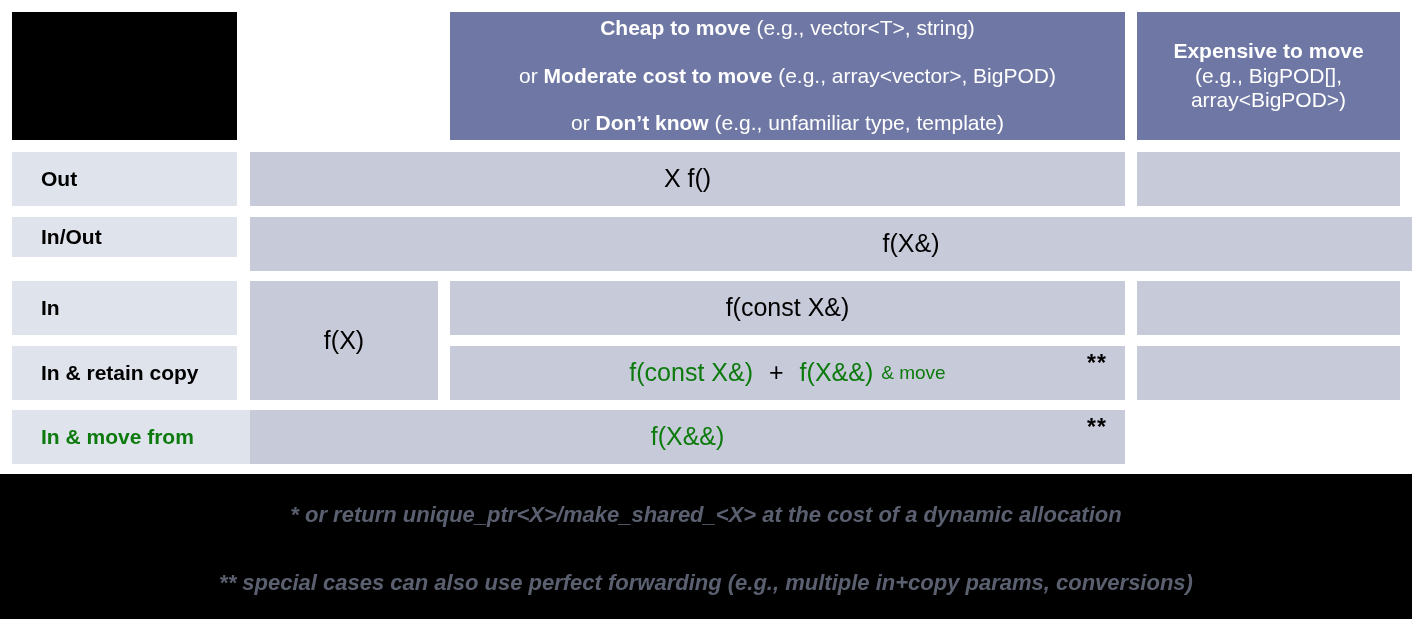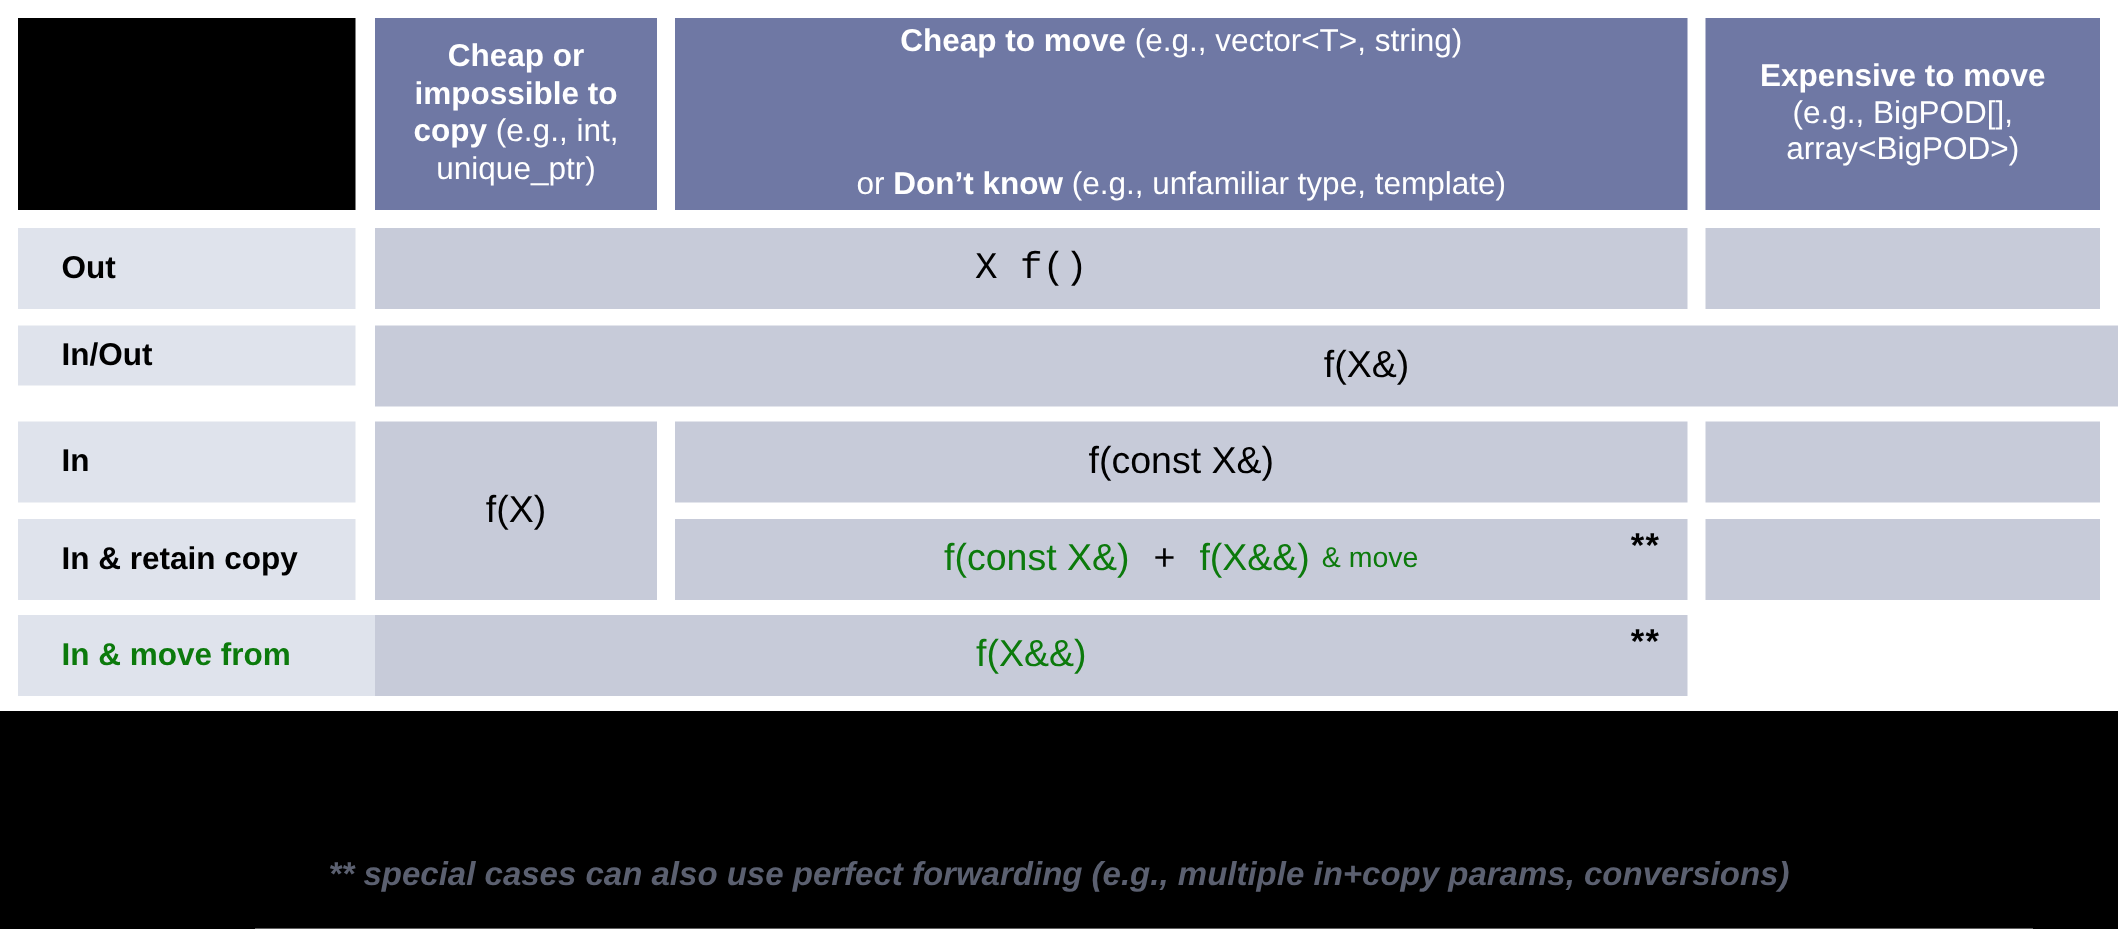--- a/index.html
+++ b/index.html
@@ -99,29 +99,24 @@
     white-space: nowrap;
   }
 </style>
 </head>
 <body>
 
 <div id="page">
 
   <div class="cell corner-block" style="left:12px; top:12px; width:225px; height:128px;"></div>
 
-  <div class="cell hdr" style="left:250px; top:12px; width:188px; height:128px; flex-direction:column;">
-    <div><b>Cheap or</b></div>
-    <div><b>impossible to</b></div>
-    <div><b>copy</b><span class="lt"> (e.g., int,</span></div>
-    <div><span class="lt">unique_ptr)</span></div>
-  </div>
 
   <div class="cell hdr" style="left:450px; top:12px; width:675px; height:128px; flex-direction:column;justify-content:space-between;">
     <div><b>Cheap to move</b><span class="lt"> (e.g., vector&lt;T&gt;, string)</span></div>
+    <div><span class="lt">or </span><b>Moderate cost to move</b><span class="lt"> (e.g., array&lt;vector&gt;, BigPOD)</span></div>
     <div><span class="lt">or </span><b>Don’t know</b><span class="lt"> (e.g., unfamiliar type, template)</span></div>
   </div>
 
   <div class="cell hdr" style="left:1137px; top:12px; width:263px; height:128px; flex-direction:column;">
     <div><b>Expensive to move</b></div>
     <div><span class="lt">(e.g., BigPOD[],</span></div>
     <div><span class="lt">array&lt;BigPOD&gt;)</span></div>
   </div>
 
   <div class="cell rowlabel" style="left:12px; top:152px; width:225px; height:54px;">
@@ -133,21 +128,21 @@
   <div class="cell rowlabel" style="left:12px; top:281px; width:225px; height:54px;">
     <span>In</span>
   </div>
   <div class="cell rowlabel" style="left:12px; top:346px; width:225px; height:54px;">
     <span>In &amp; retain copy</span>
   </div>
   <div class="cell rowlabel green" style="left:12px; top:410px; width:267px; height:54px;">
     <span>In &amp; move from</span>
   </div>
 
-  <div class="cell body-cell" style="left:250px; top:152px; width:875px; height:54px;font-family:Liberation Mono, monospace;">
+  <div class="cell body-cell" style="left:250px; top:152px; width:875px; height:54px;">
     <span>X f()</span>
   </div>
 
   <div class="cell body-cell" style="left:250px; top:217px; width:1322px; height:54px;">
     <span>f(X&amp;)</span>
   </div>
 
   <div class="cell body-cell" style="left:250px; top:281px; width:188px; height:119px;">
     <span>f(X)</span>
   </div>
@@ -168,16 +163,17 @@
     <span>f(X&amp;&amp;)</span>
     <span class="starmark">**</span>
   </div>
 
   <div class="cell body-cell" style="left:1137px; top:152px; width:263px; height:54px;"></div>
   <div class="cell body-cell" style="left:1137px; top:281px; width:263px; height:54px;"></div>
   <div class="cell body-cell" style="left:1137px; top:346px; width:263px; height:54px;"></div>
 
   <div class="footband" style="top:474px; height:145px;"></div>
 
+  <div class="footnote" style="top:502px;">* or return unique_ptr&lt;X&gt;/make_shared_&lt;X&gt; at the cost of a dynamic allocation</div>
 
   <div class="footnote" style="top:570px;">** special cases can also use perfect forwarding (e.g., multiple in+copy params, conversions)</div>
 
 </div>
 
 </body></html>

